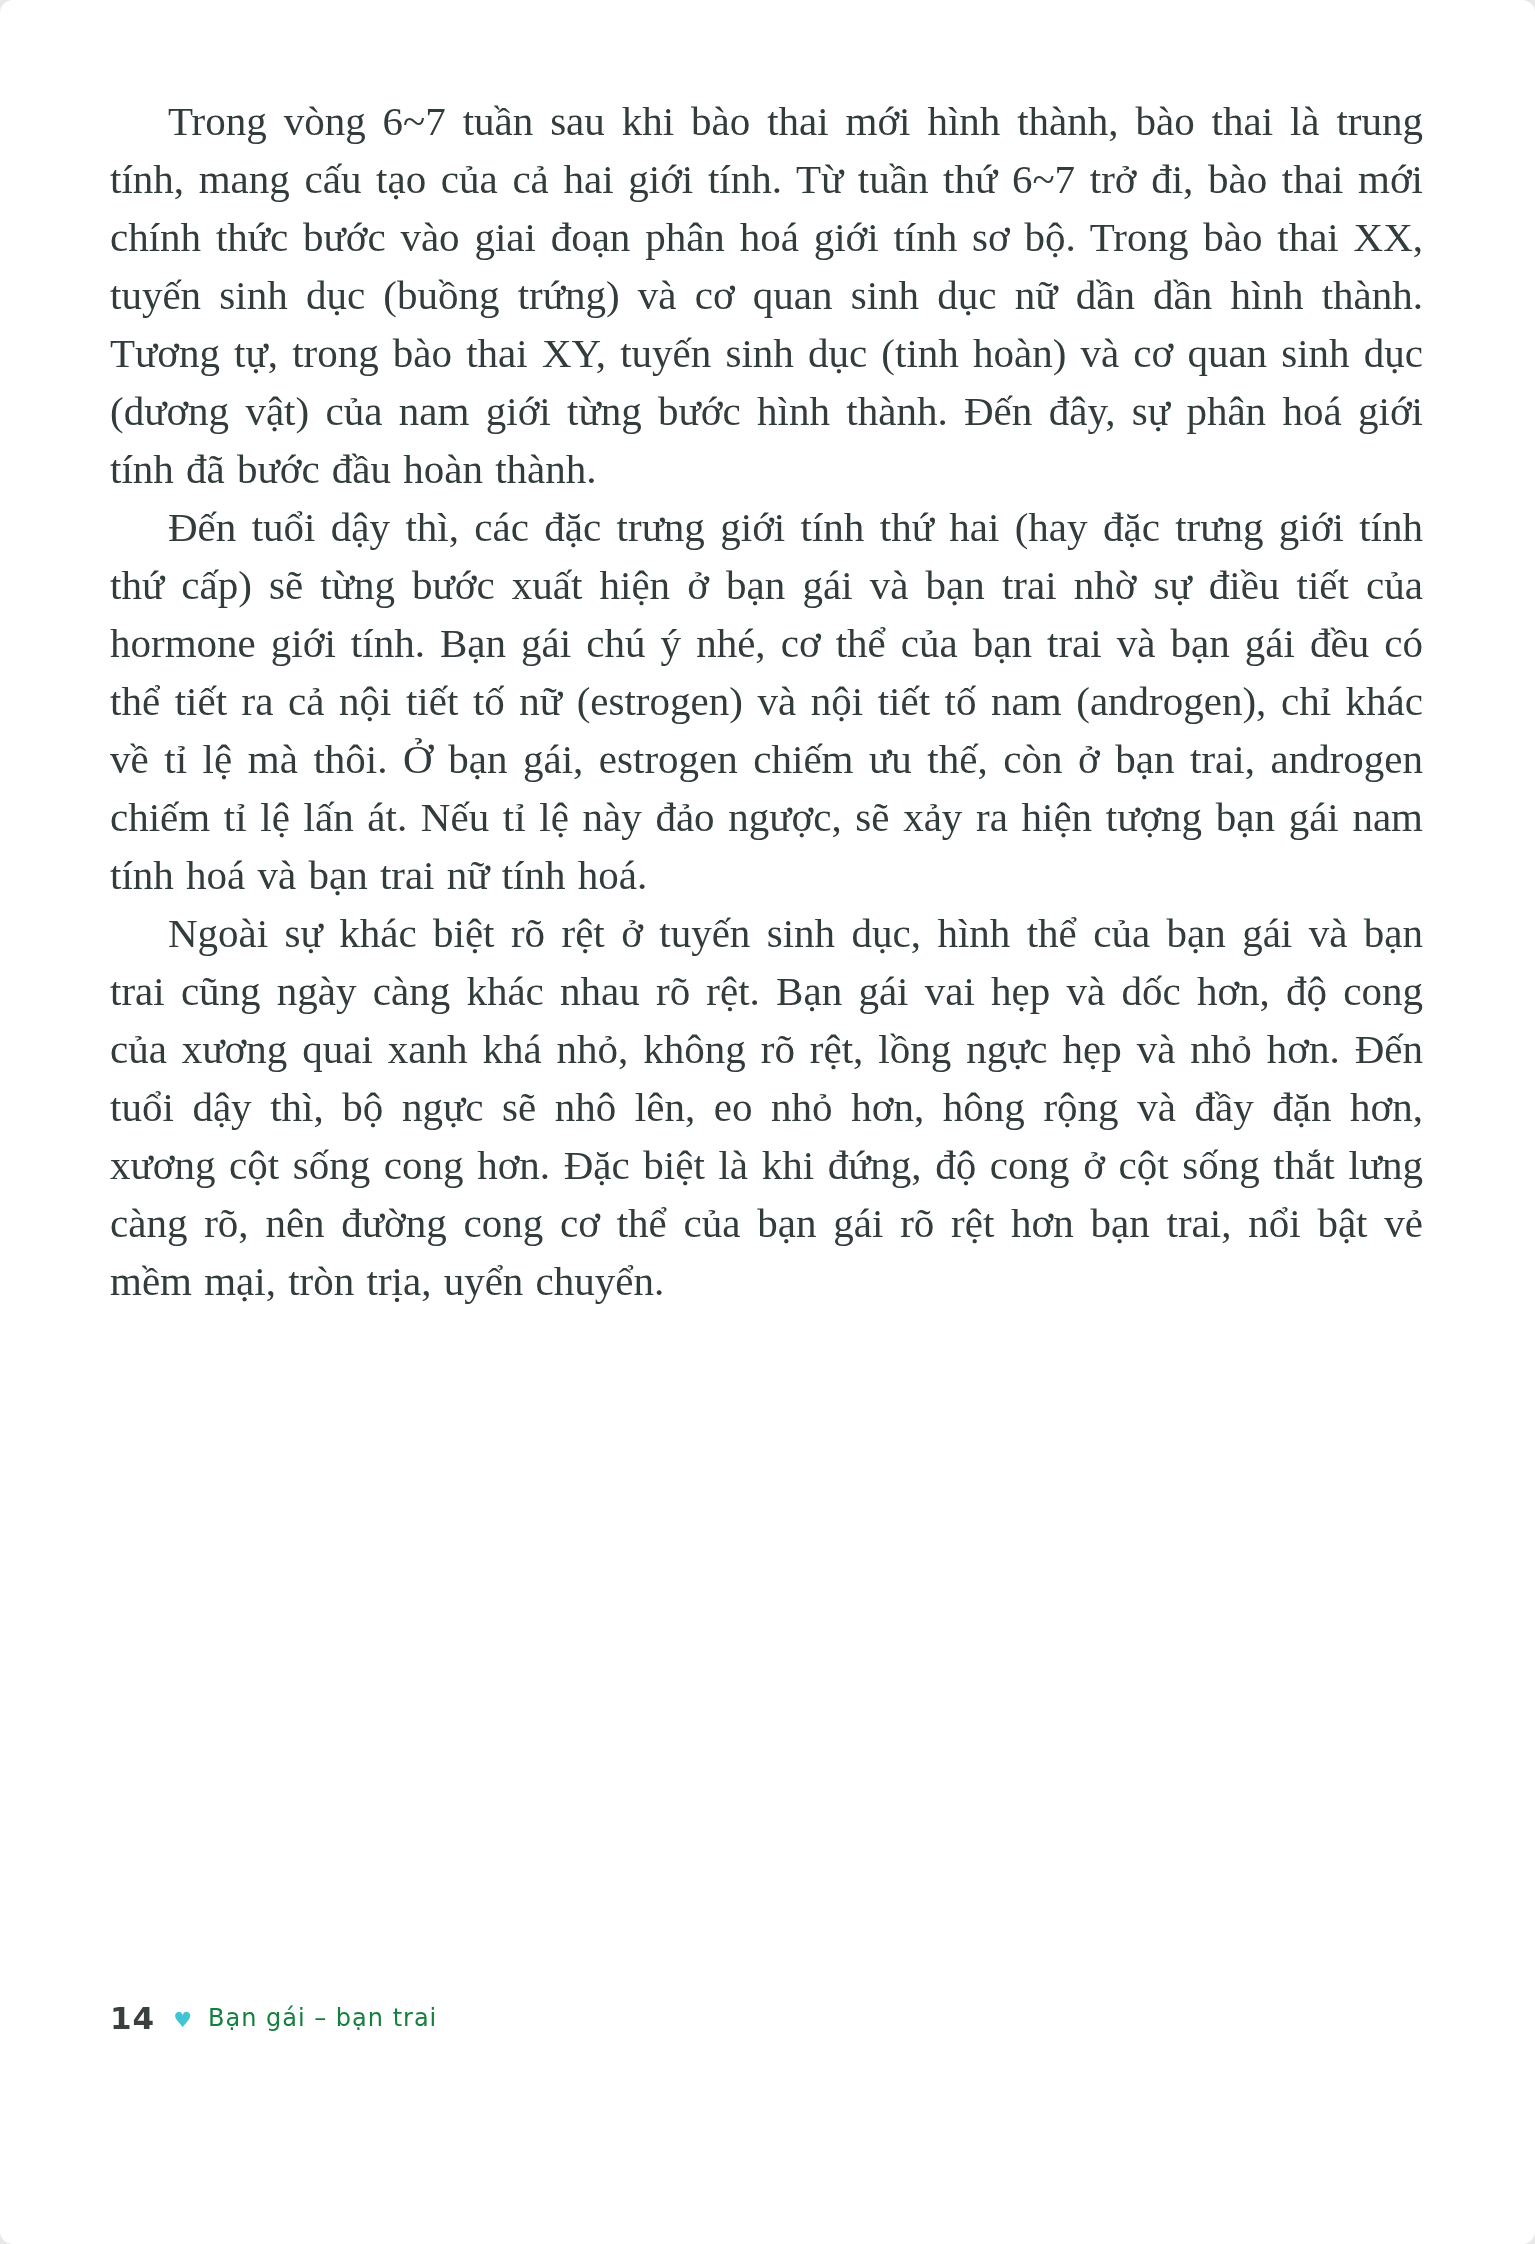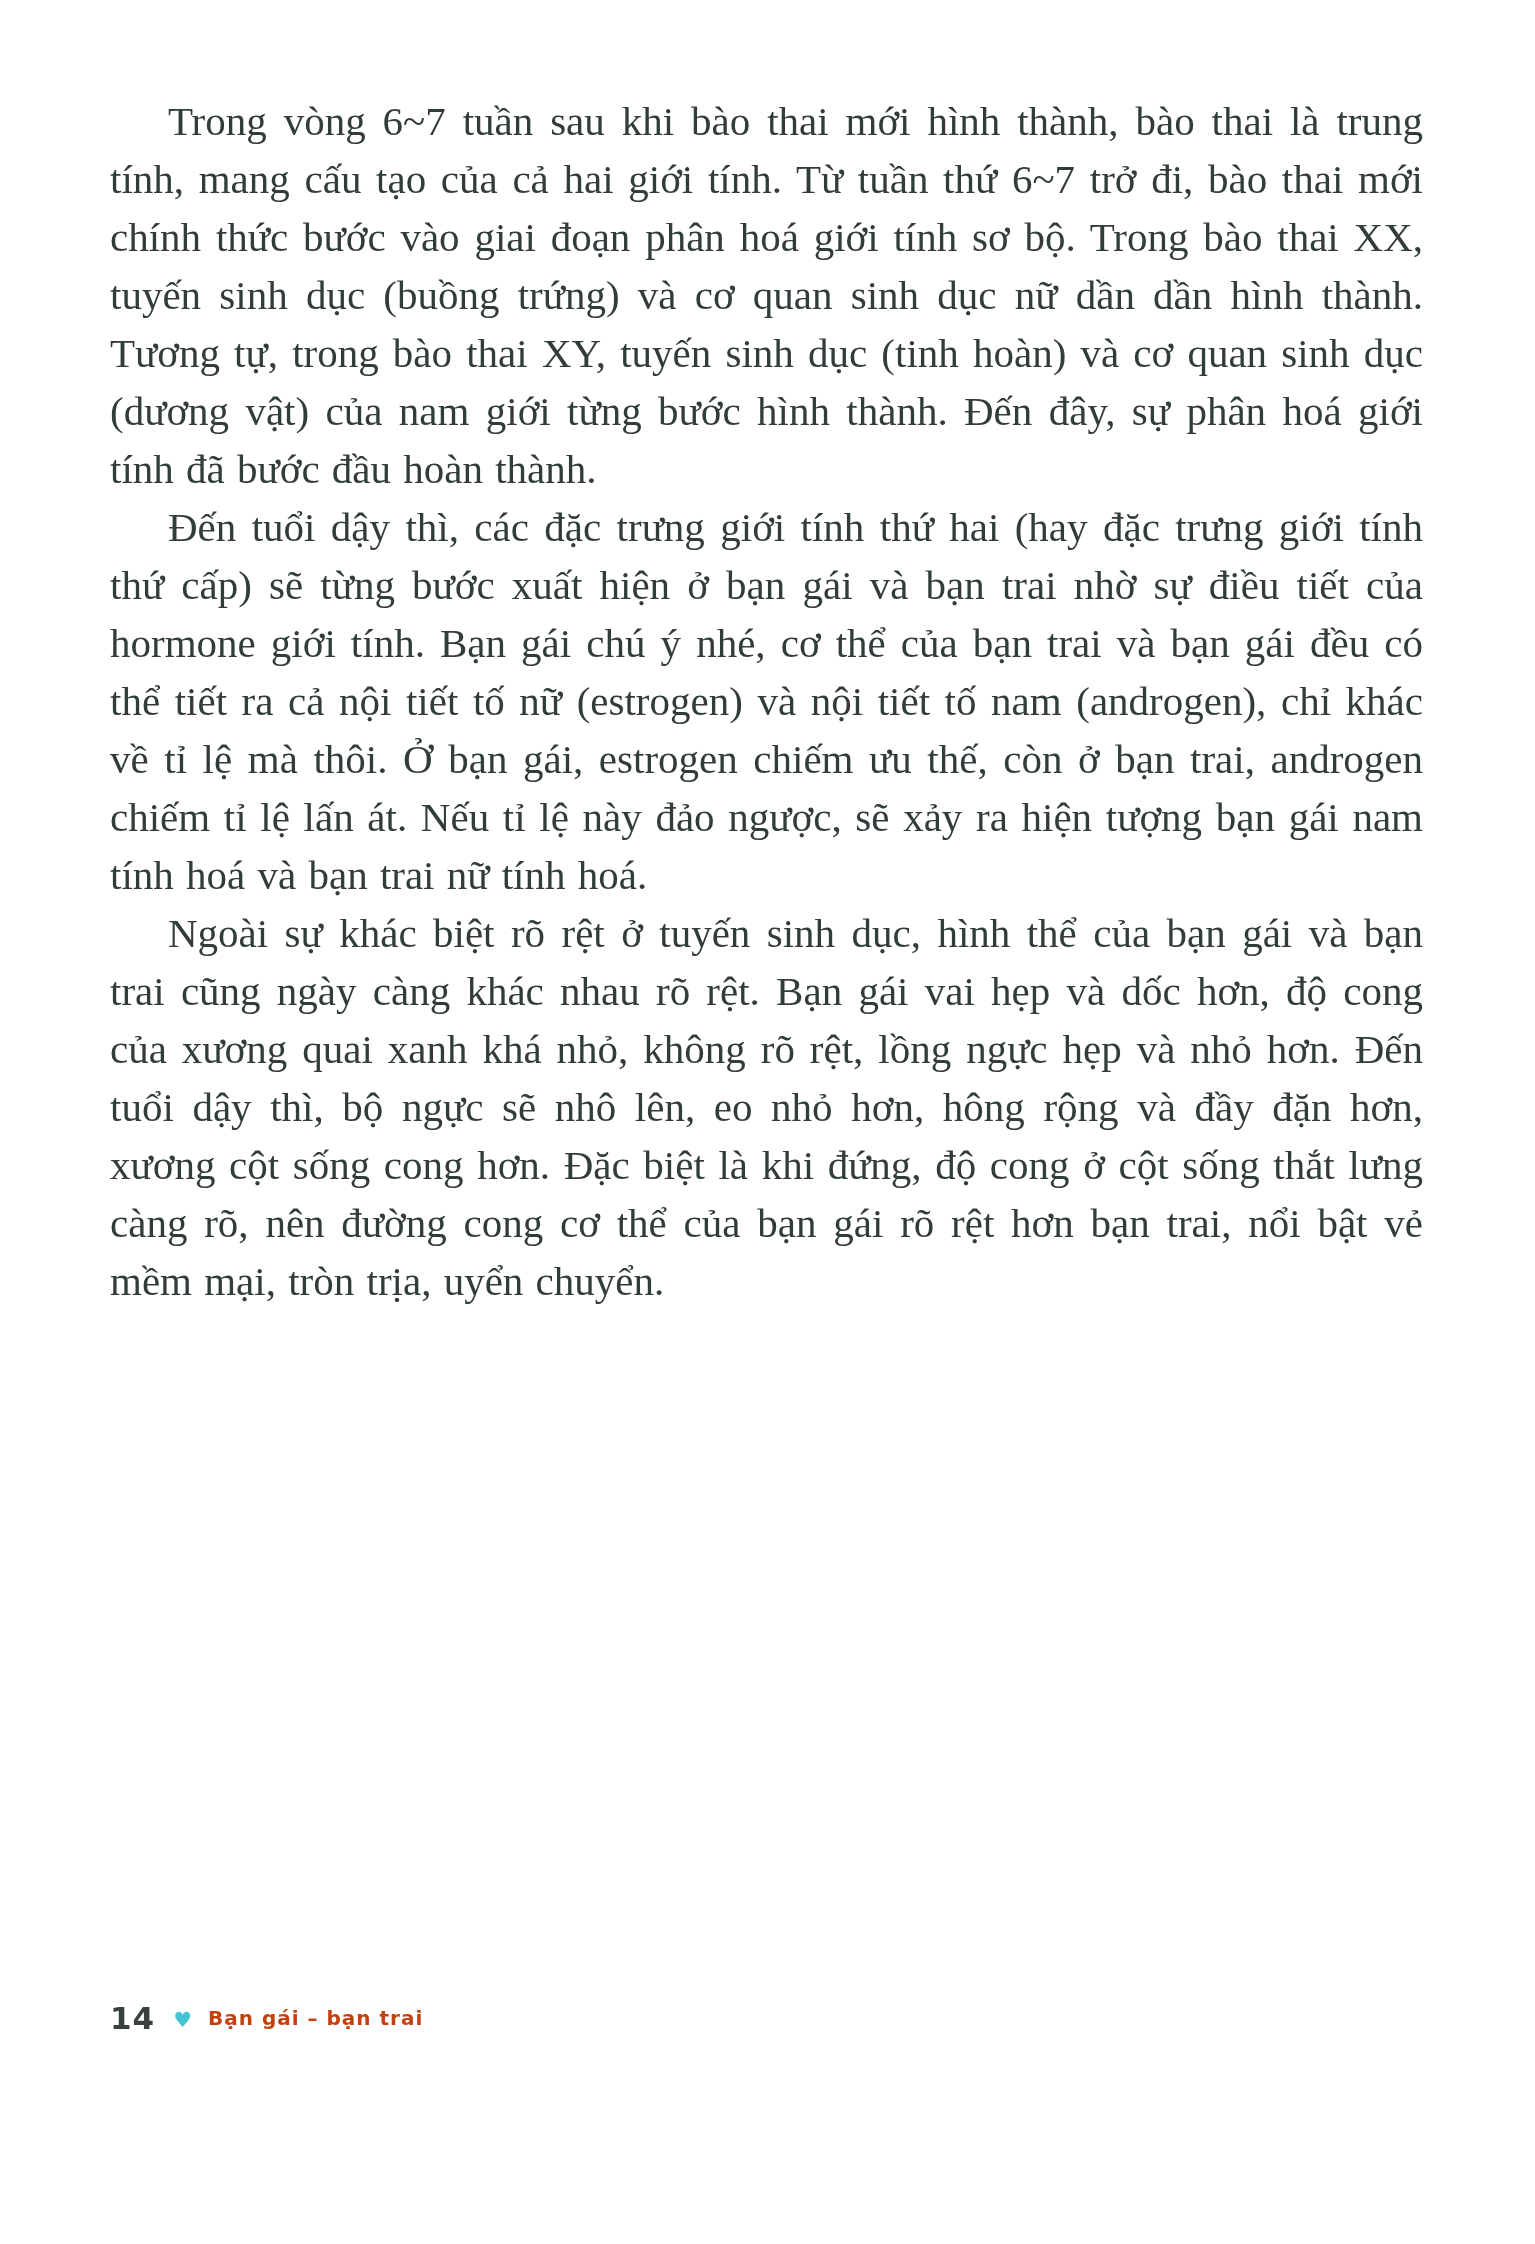--- a/index.html
+++ b/index.html
@@ -8,20 +8,21 @@
     background: #e8e8e8;
   }
   .page {
     position: relative;
     width: 1535px;
     height: 2244px;
     margin: 0 auto;
     background: #ffffff;
     overflow: hidden;
     font-family: "Liberation Serif", "DejaVu Serif", serif;
+    border-radius: 13px;
   }
   .text-block {
     position: absolute;
     top: 92px;
     left: 110px;
     right: 112px;
   }
   .para {
     margin: 0;
     font-size: 41px;
@@ -45,23 +46,23 @@
     font-weight: bold;
     color: #3a3f3f;
     letter-spacing: 1px;
   }
   .heart {
     font-size: 21px;
     margin: 4px 16px 0 18px;
     line-height: 1;
   }
   .book-title {
-    font-size: 20px;
-    font-weight: bold;
-    color: #c2410c;
+    font-size: 24px;
+    font-weight: normal;
+    color: #15803d;
     letter-spacing: 1px;
   }
 </style>
 </head>
 <body>
 
 <div class="page" style="background: rgb(255, 255, 255);">
 
   <div class="text-block">
     <p class="para" style="color: rgb(51, 60, 60);">Trong vòng 6~7 tuần sau khi bào thai mới hình thành, bào thai là trung tính, mang cấu tạo của cả hai giới tính. Từ tuần thứ 6~7 trở đi, bào thai mới chính thức bước vào giai đoạn phân hoá giới tính sơ bộ. Trong bào thai XX, tuyến sinh dục (buồng trứng) và cơ quan sinh dục nữ dần dần hình thành. Tương tự, trong bào thai XY, tuyến sinh dục (tinh hoàn) và cơ quan sinh dục (dương vật) của nam giới từng bước hình thành. Đến đây, sự phân hoá giới tính đã bước đầu hoàn thành.</p>

